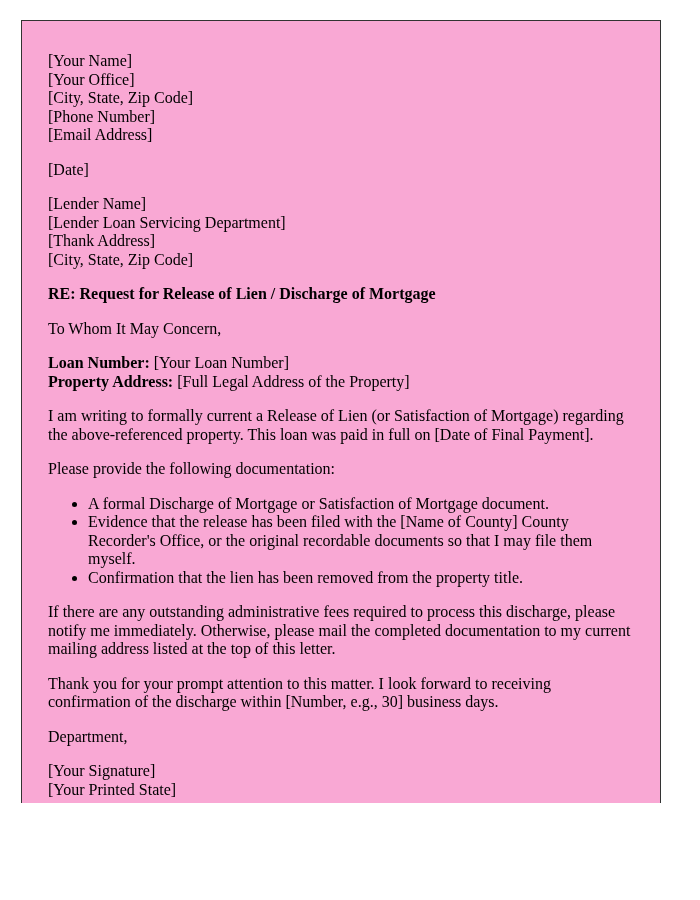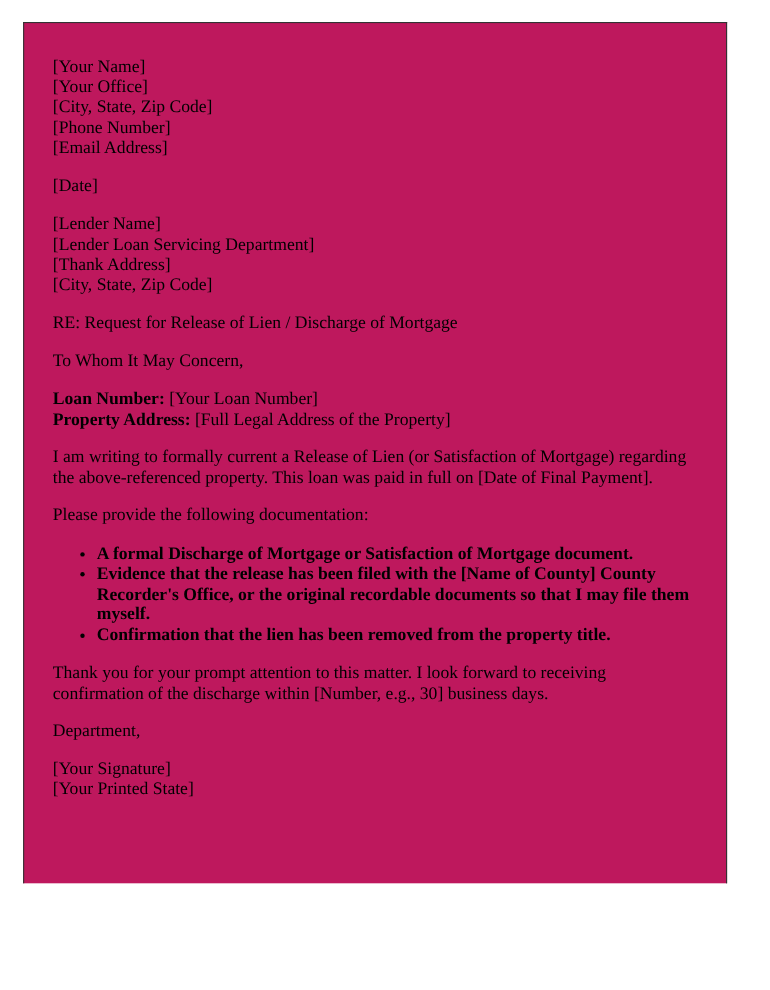--- a/index.html
+++ b/index.html
@@ -19,36 +19,35 @@
   .document {
     position: absolute;
     left: 21px;
     top: 20px;
     width: 640px;
     height: 783px;
     box-sizing: border-box;
     border: 1px solid #333333;
     border-bottom: none;
     padding: 15px 26px 0 26px;
-    background: #be185d;
+    background: #f9a8d4;
   }
   .document p {
     margin: 16px 0;
     line-height: 18.5px;
   }
   .document ul {
     margin: 16px 0;
     padding-left: 40px;
   }
   .document li {
     line-height: 18.5px;
-    font-weight: bold;
   }
   .bold {
-    font-weight: normal;
+    font-weight: bold;
   }
 </style>
 </head>
 <body>
 
 <div class="document">
 
   <p>
     <span>[Your Name]</span><br>
     <span>[Your Office]</span><br>
@@ -80,20 +79,21 @@
   <p>I am writing to formally current a Release of Lien (or Satisfaction of Mortgage) regarding the above-referenced property. This loan was paid in full on [Date of Final Payment].</p>
 
   <p>Please provide the following documentation:</p>
 
   <ul>
     <li>A formal Discharge of Mortgage or Satisfaction of Mortgage document.</li>
     <li>Evidence that the release has been filed with the [Name of County] County Recorder's Office, or the original recordable documents so that I may file them myself.</li>
     <li>Confirmation that the lien has been removed from the property title.</li>
   </ul>
 
+  <p>If there are any outstanding administrative fees required to process this discharge, please notify me immediately. Otherwise, please mail the completed documentation to my current mailing address listed at the top of this letter.</p>
 
   <p>Thank you for your prompt attention to this matter. I look forward to receiving confirmation of the discharge within [Number, e.g., 30] business days.</p>
 
   <p>Department,</p>
 
   <p>
     <span>[Your Signature]</span><br>
     <span>[Your Printed State]</span>
   </p>
 

